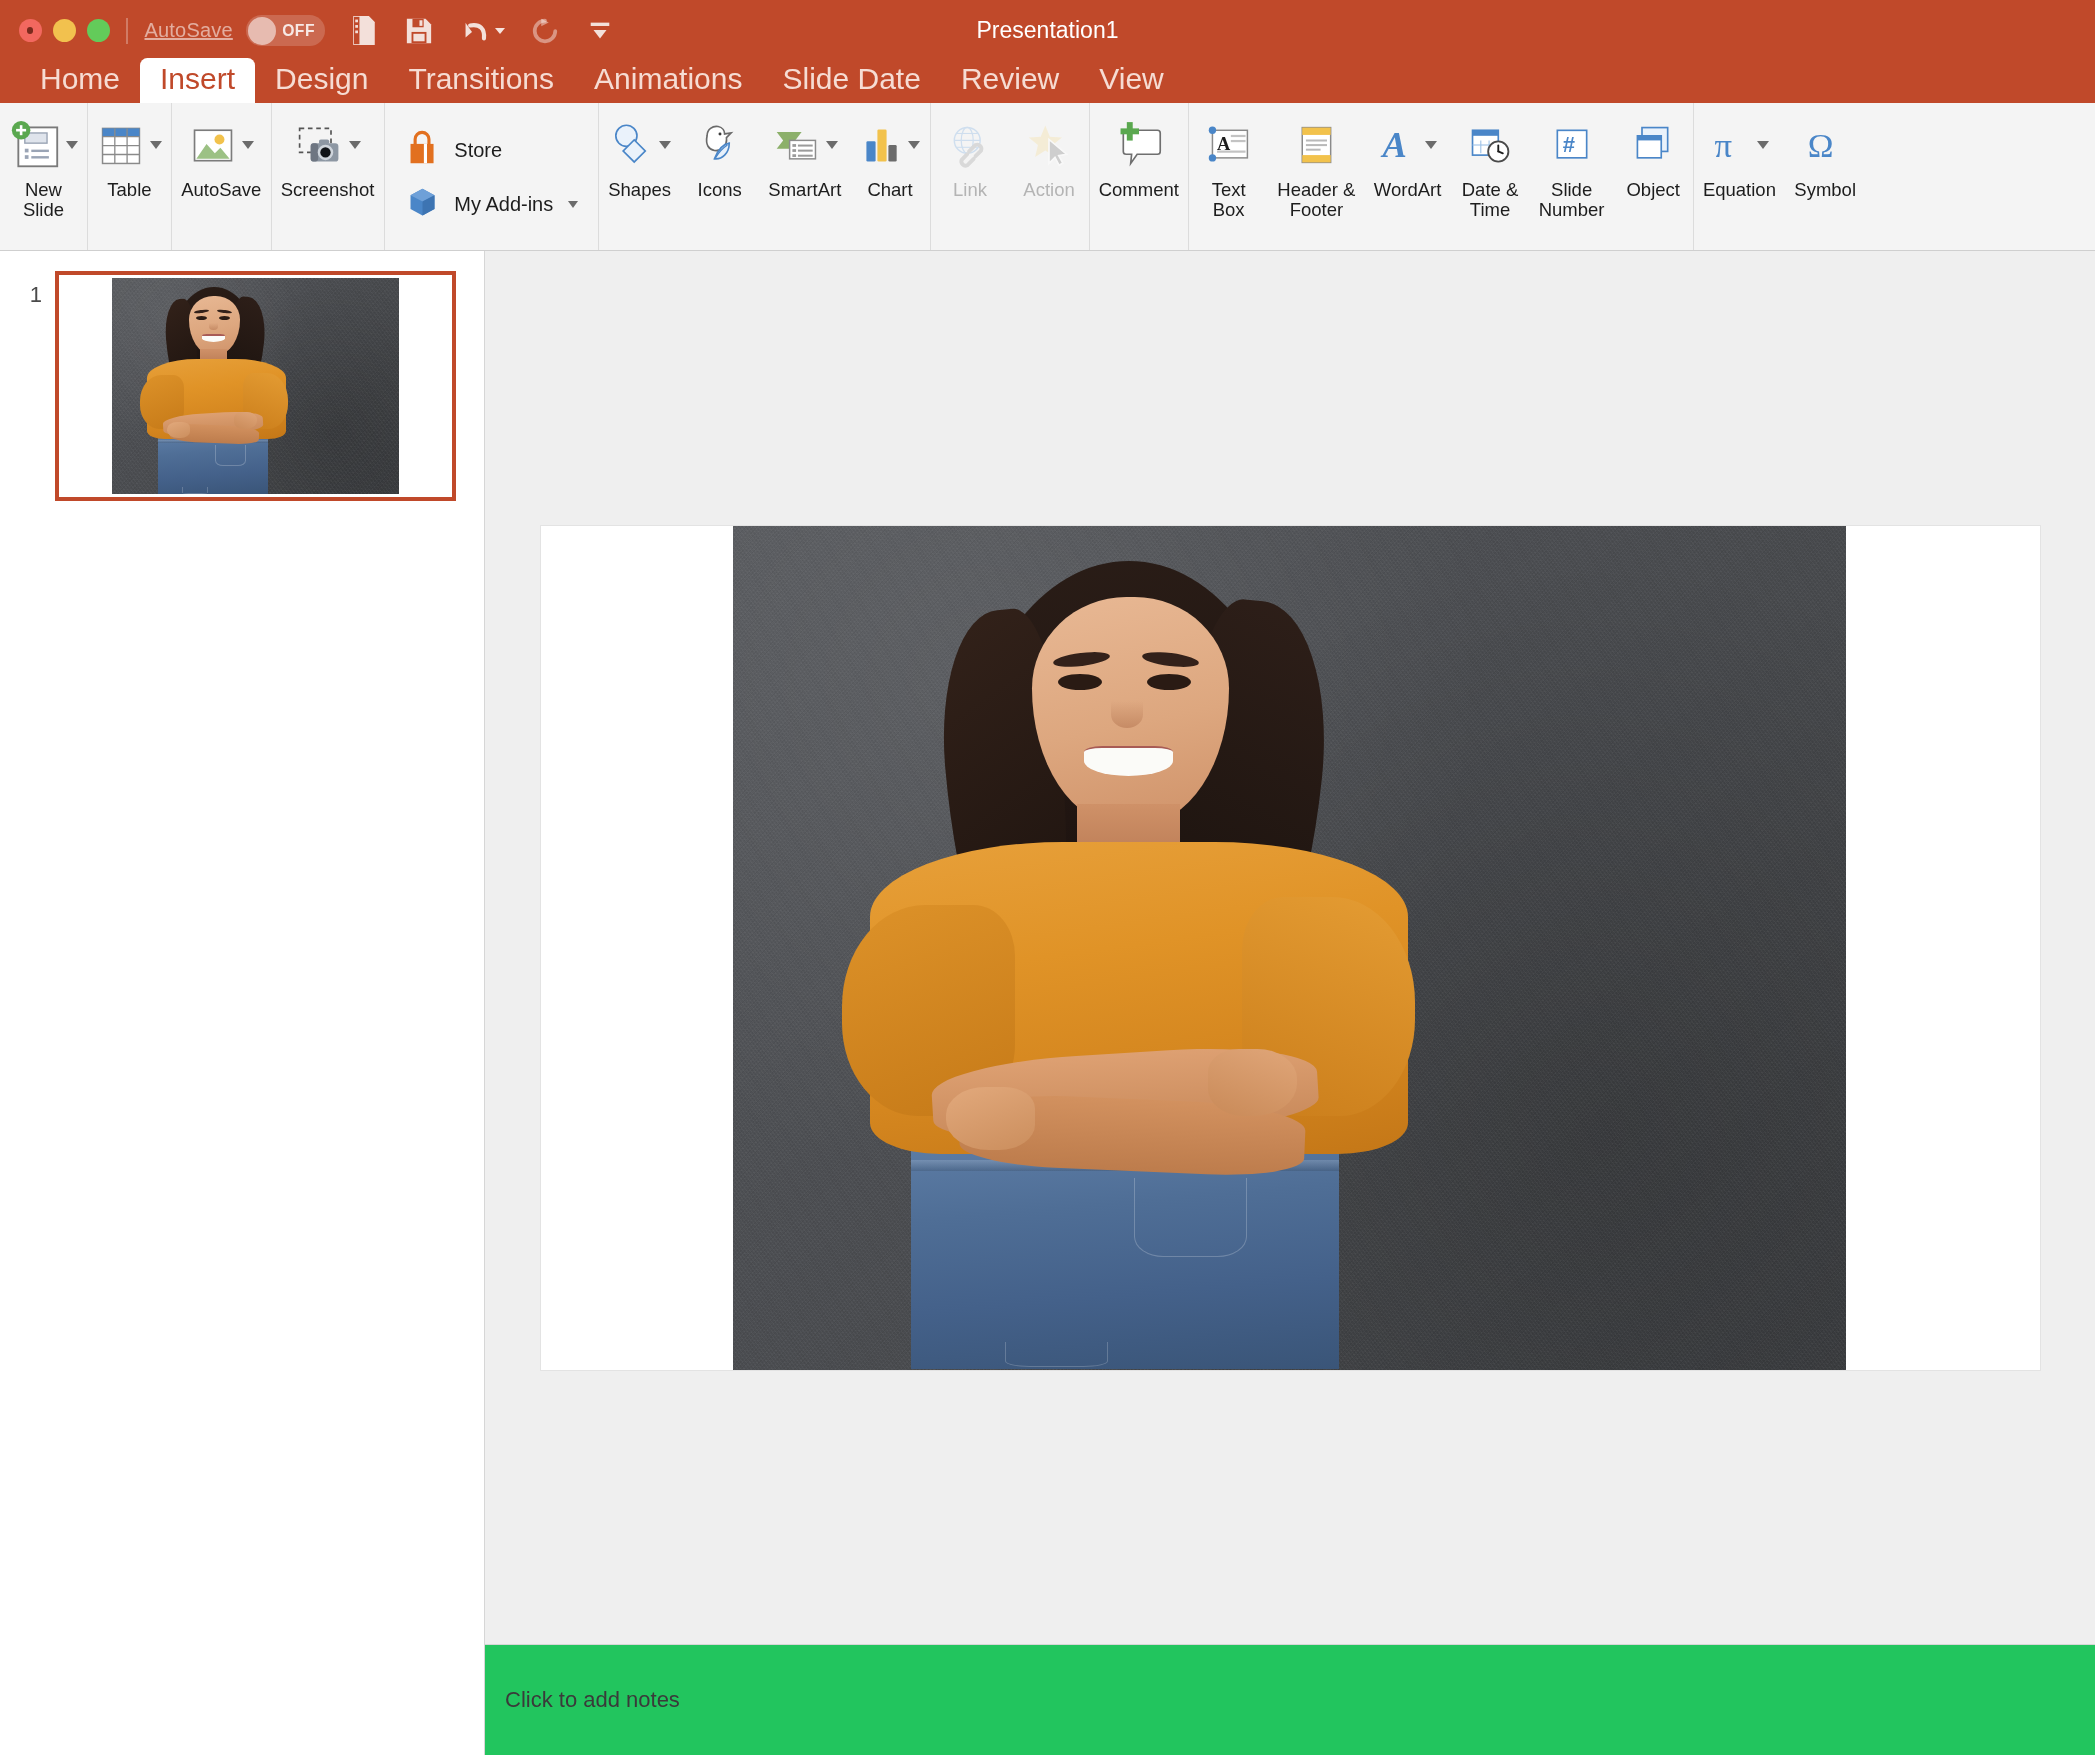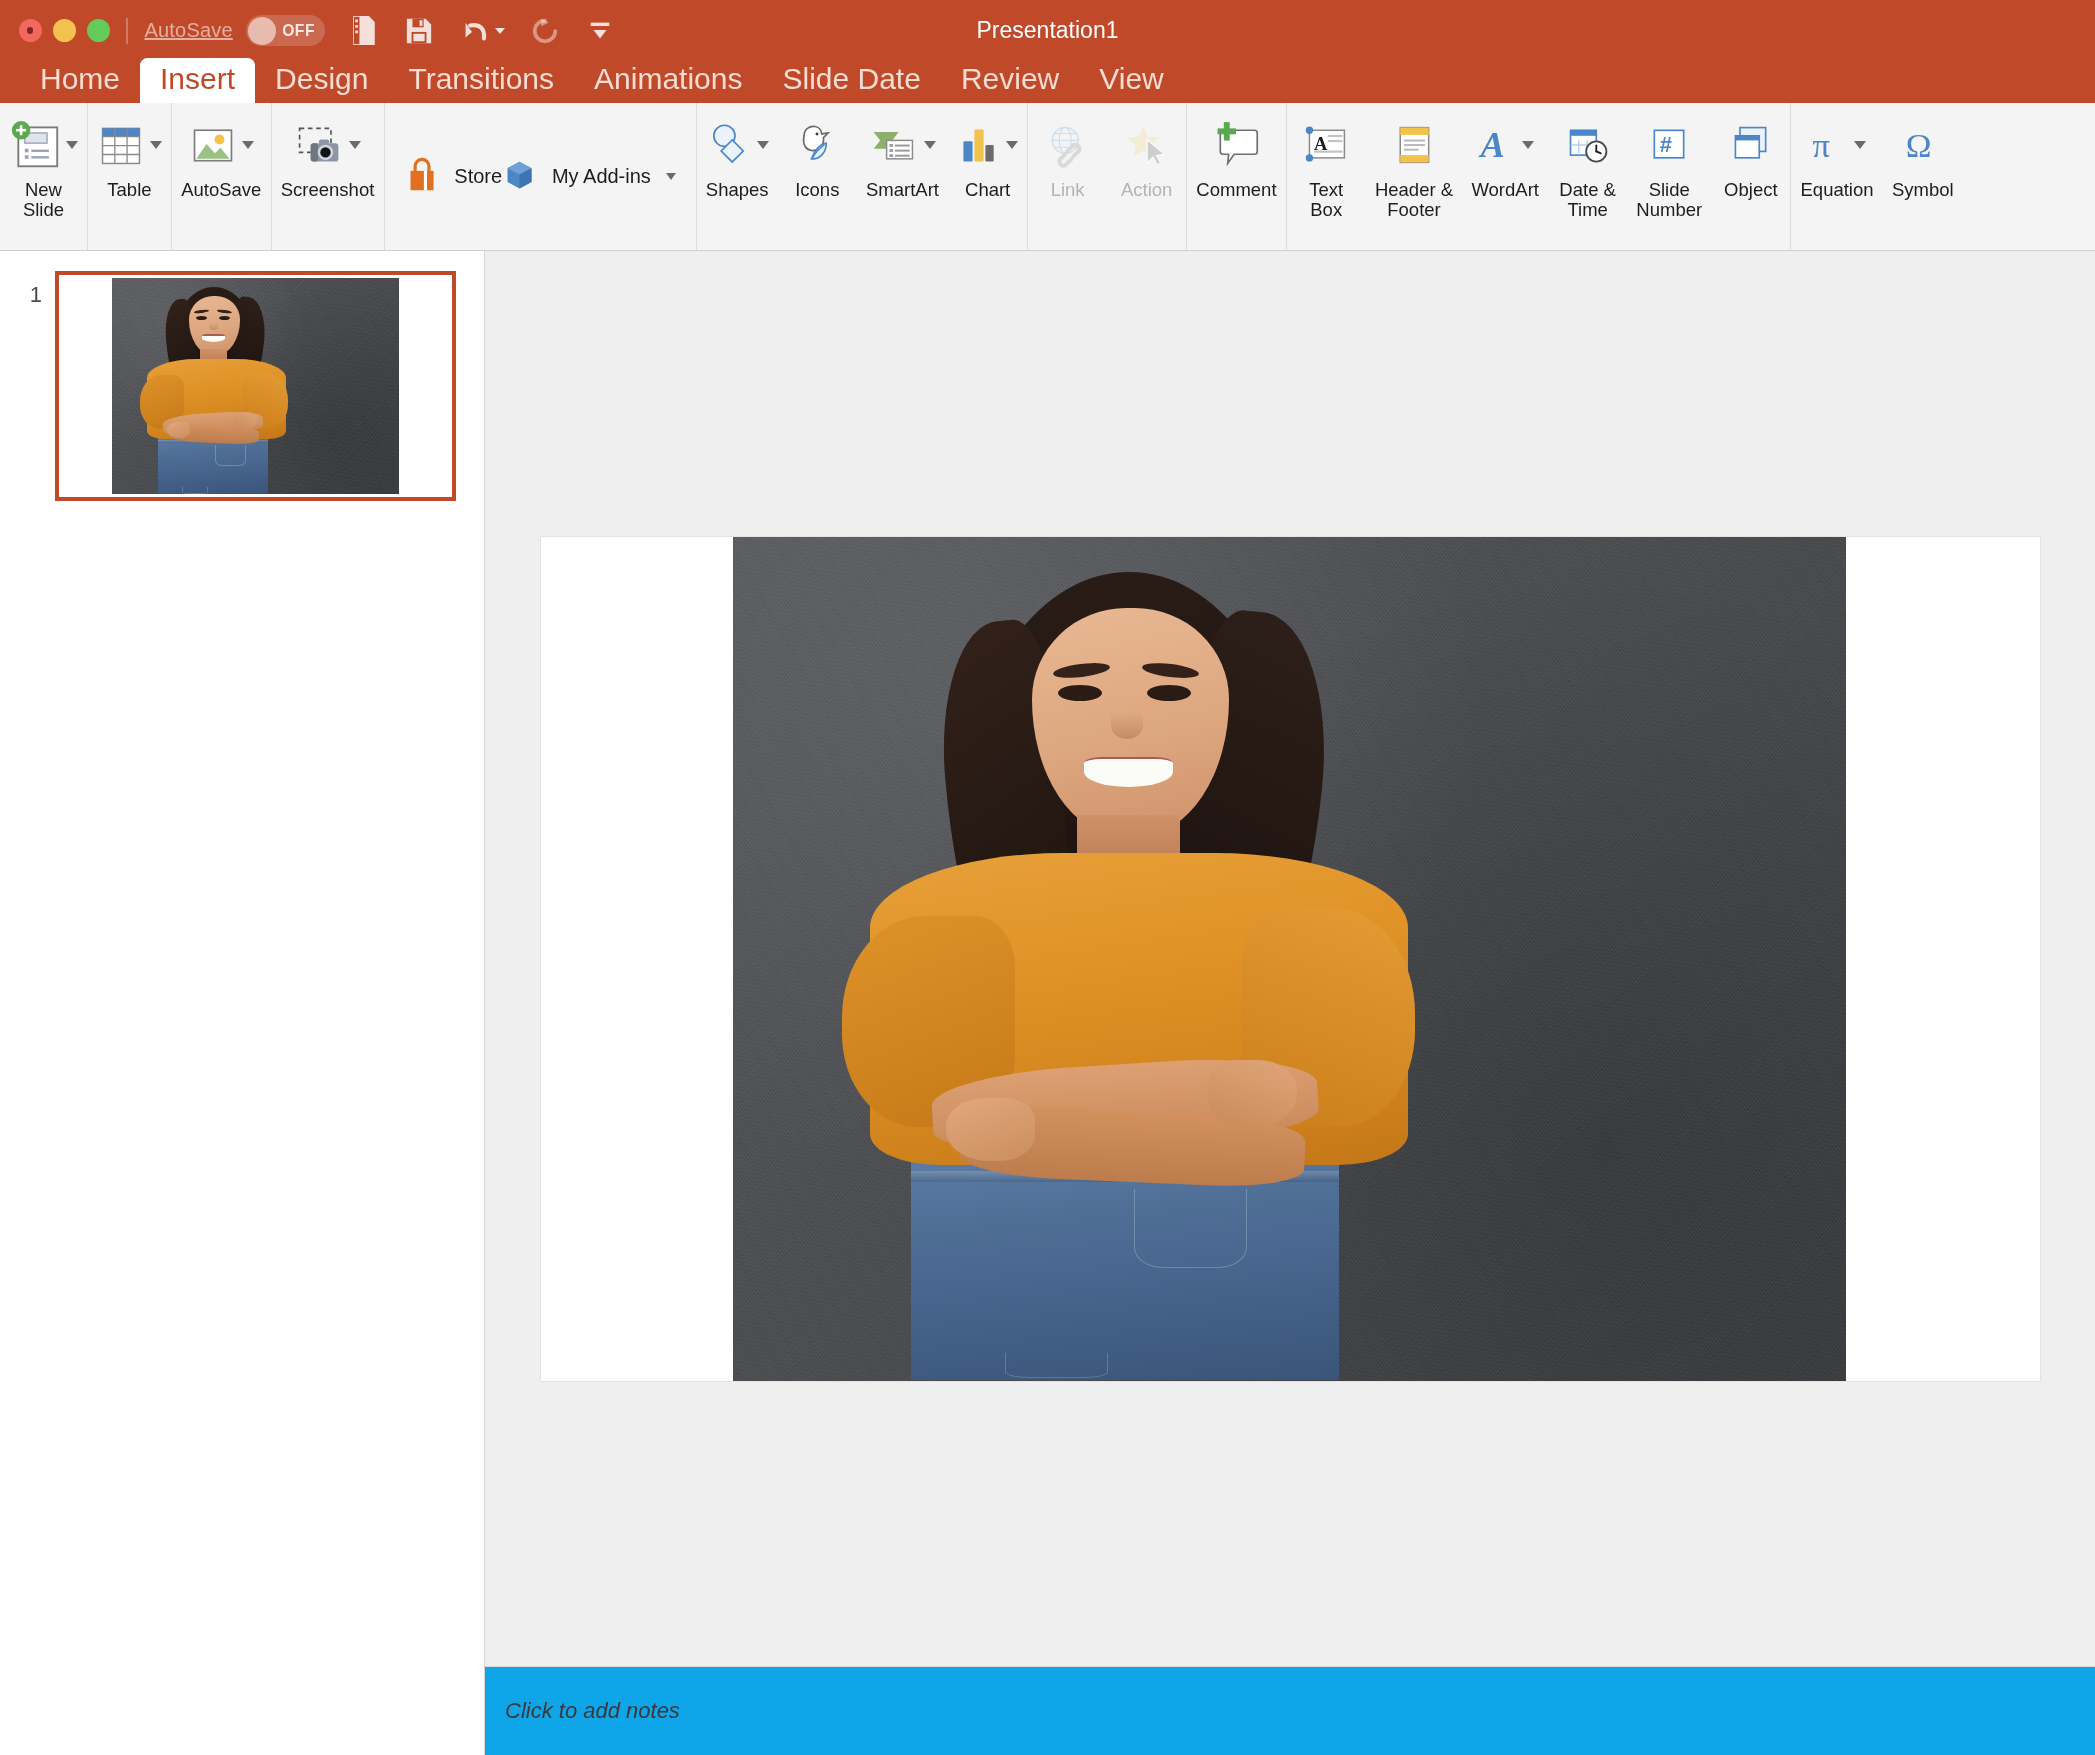--- a/index.html
+++ b/index.html
@@ -92,21 +92,21 @@
   }
   .ritem.disabled .lbl { color: #b4b4b4; }
   .ritem.disabled .glyph { opacity: .42; }
   .caret-dn {
     width: 0; height: 0; border-left: 6.5px solid transparent;
     border-right: 6.5px solid transparent; border-top: 8.3px solid #6b6b6b;
   }
   .caret-dn.tiny { border-left-width: 5.5px; border-right-width: 5.5px; border-top-width: 7.4px; }
 
   
-  .addins { display: flex; flex-direction: row; justify-content: center; padding: 9.2px 20px; }
+  .addins { display: flex; flex-direction: column; justify-content: center; padding: 9.2px 20px; gap: 13px; }
   .addin-row { display: flex; align-items: center; gap: 14.8px; cursor: default; }
   .addin-row .lbl { font-size: 20px; color: #1d1d1d; }
 
   
   .workarea { flex: 1; display: flex; min-height: 0; background: #ffffff; }
 
   .thumbpane {
     width: 485px; flex: none; background: #ffffff;
     border-right: 0.9px solid #d6d6d6; padding: 20px 0 0 0;
     display: flex; align-items: flex-start;
@@ -121,24 +121,23 @@
   .canvaspane { flex: 1; display: flex; flex-direction: column; min-width: 0; }
   .canvasarea {
     flex: 1; background: #efefef; display: flex;
     align-items: center; justify-content: center; min-height: 0; padding: 18.5px;
   }
   .slide {
     width: 1499px; height: 844px; background: #ffffff;
     position: relative; overflow: hidden; box-shadow: 0 0 0 0.9px #e2e2e2;
   }
   .notespane {
-    height: 89px; flex: none; background: #0ea5e9;
+    height: 111px; flex: none; background: #22c55e;
     border-top: 0.9px solid #d6d6d6; display: flex; align-items: center;
     padding-left: 20px;
-    font-style: italic;
   }
   .notes-text { font-size: 22px; color: #3a3a3a; }
 
   
   .photo { position: absolute; inset: 0; overflow: hidden; }
   .photo .wall {
     position: absolute; left: 12.85%; top: 0; width: 74.3%; height: 100%;
     background:
       radial-gradient(circle at 22% 18%, rgba(255,255,255,0.07), transparent 46%),
       radial-gradient(circle at 78% 72%, rgba(0,0,0,0.16), transparent 55%),

